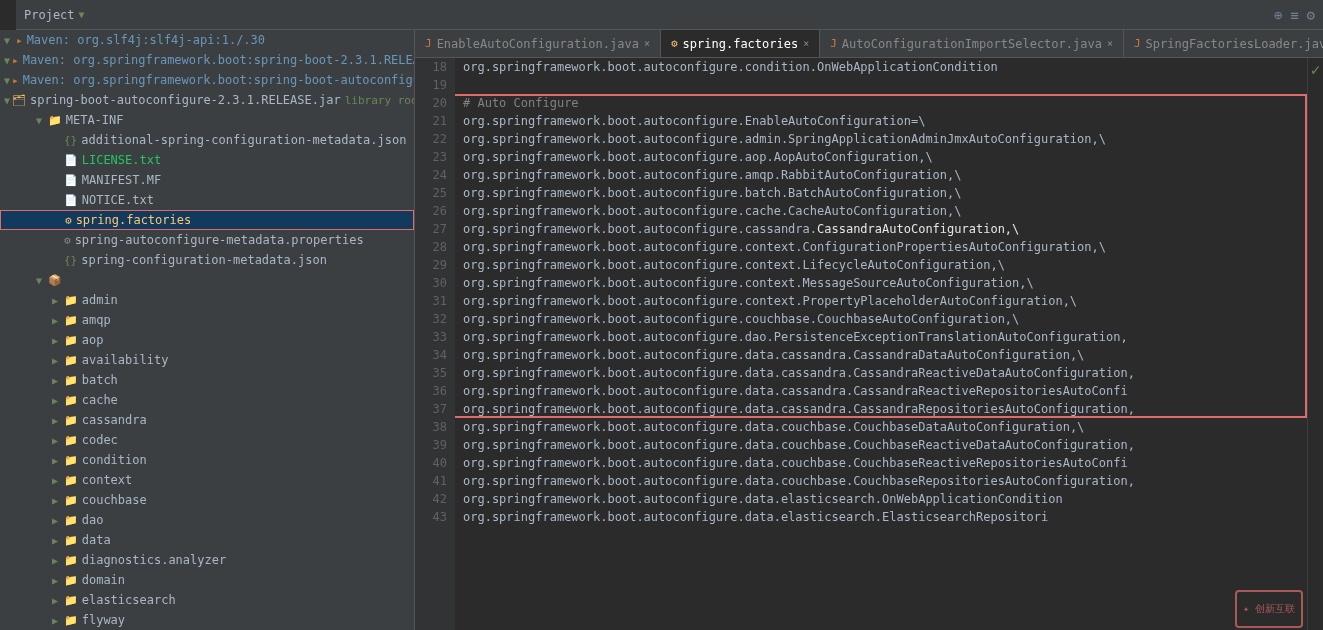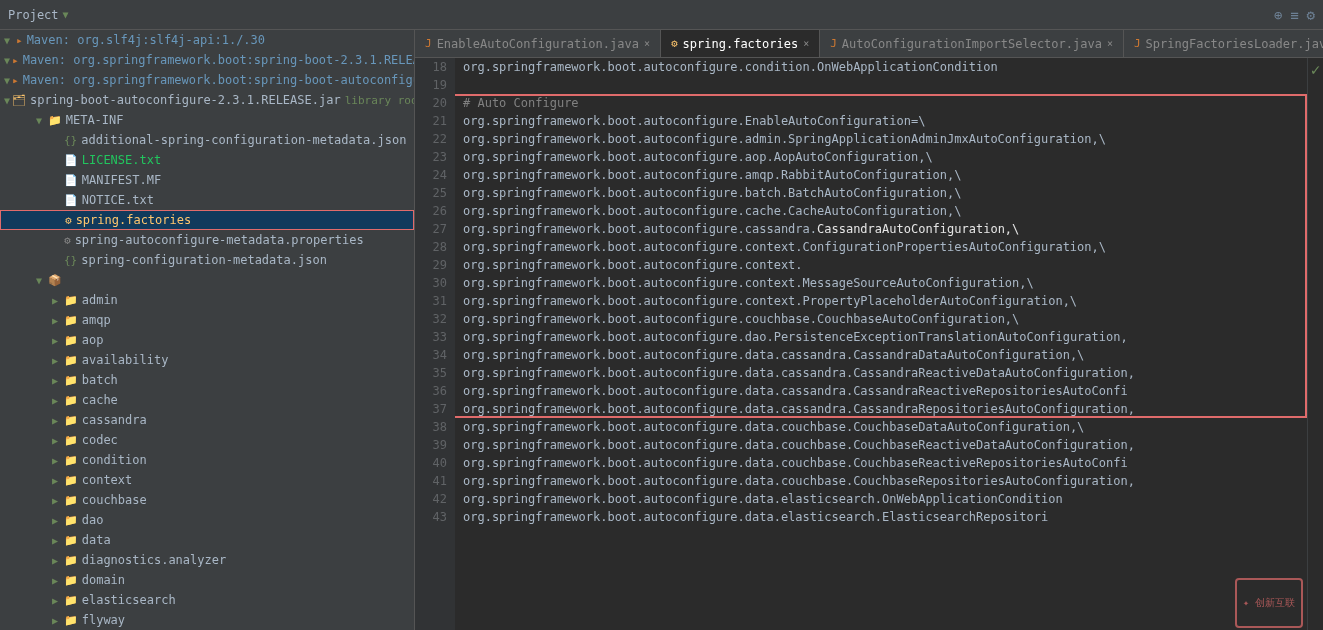--- a/index.html
+++ b/index.html
@@ -17,20 +17,21 @@
 
     
     .top-bar {
       display: flex;
       align-items: center;
       background: #3c3f41;
       border-bottom: 1px solid #555;
       height: 30px;
       padding: 0 8px;
       flex-shrink: 0;
+      margin-left: 16px;
     }
     .project-label {
       color: #a9b7c6;
       font-size: 12px;
       display: flex;
       align-items: center;
       gap: 4px;
     }
     .project-label .arrow { color: #6a8759; font-size: 10px; }
     .top-bar-icons {
@@ -473,20 +474,21 @@
           <div class="code-line">
             <span style="color:#a9b7c6">org.springframework.boot.autoconfigure.cassandra.</span>
             <span style="color:#e5e5e5">CassandraAutoConfiguration,\</span>
           </div>
           <div class="code-line">
             <span style="color:#a9b7c6">org.springframework.boot.autoconfigure.context.</span>
             <span style="color:#a9b7c6">ConfigurationPropertiesAutoConfiguration,\</span>
           </div>
           <div class="code-line">
             <span style="color:#a9b7c6">org.springframework.boot.autoconfigure.context.</span>
+            <span style="color:#a9b7c6">LifecycleAutoConfiguration,\</span>
           </div>
           <div class="code-line">
             <span style="color:#a9b7c6">org.springframework.boot.autoconfigure.context.</span>
             <span style="color:#a9b7c6">MessageSourceAutoConfiguration,\</span>
           </div>
           <div class="code-line">
             <span style="color:#a9b7c6">org.springframework.boot.autoconfigure.context.</span>
             <span style="color:#a9b7c6">PropertyPlaceholderAutoConfiguration,\</span>
           </div>
           <div class="code-line">
@@ -541,16 +543,16 @@
       <div class="right-gutter">
         <span style="color:#6a8759;font-size:16px;">✓</span>
       </div>
     </div>
 
   </div>
 
 </div>
 
 <div class="watermark">
-  <div style="border:2px solid #e06b6b;border-radius:4px;padding:16px 6px;display:flex;align-items:center;gap:4px;">
+  <div style="border:2px solid #e06b6b;border-radius:4px;padding:10px 6px;display:flex;align-items:center;gap:4px;">
     <span style="color:#e06b6b;font-size:10px;">✦ 创新互联</span>
   </div>
 </div>
 
 </body></html>

